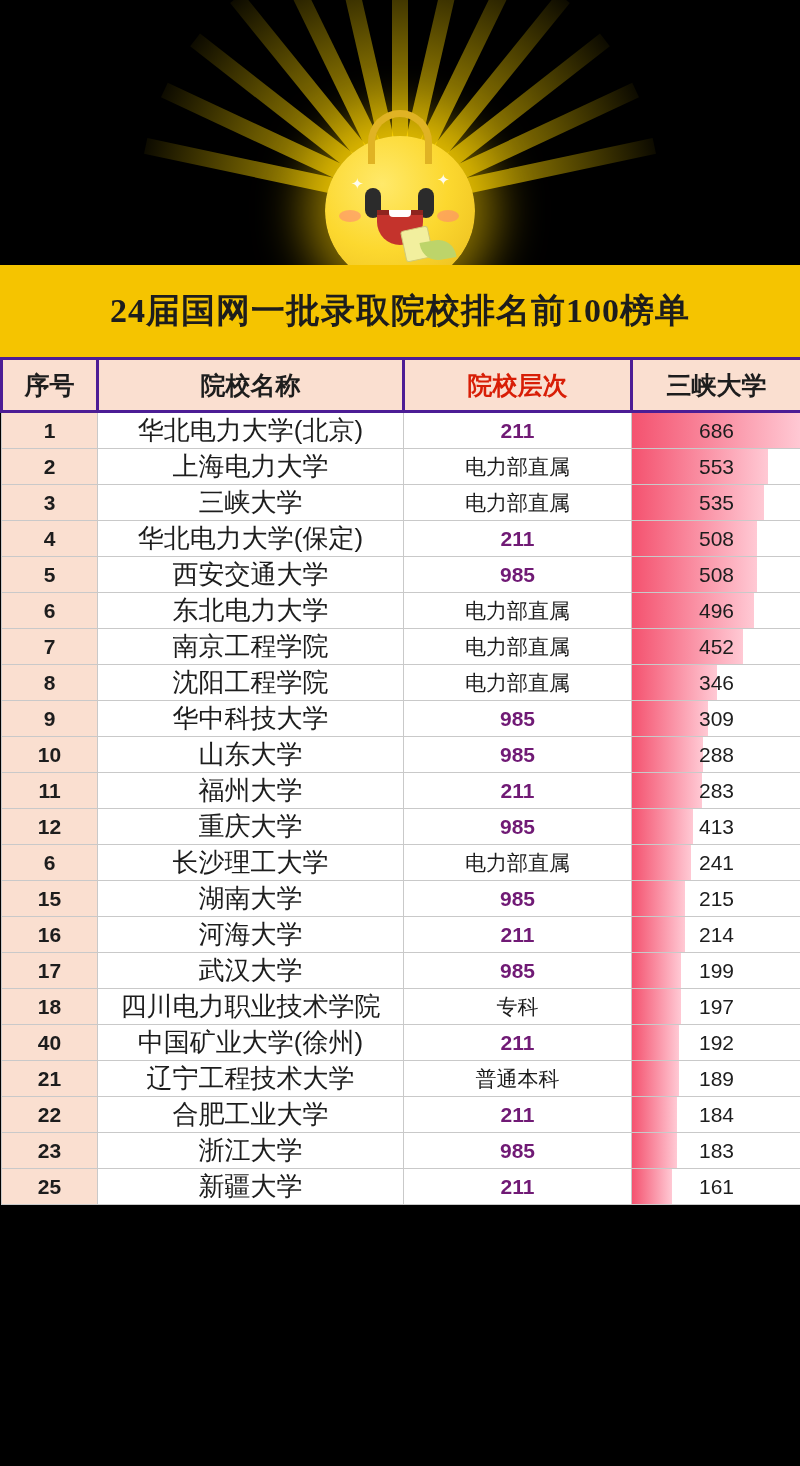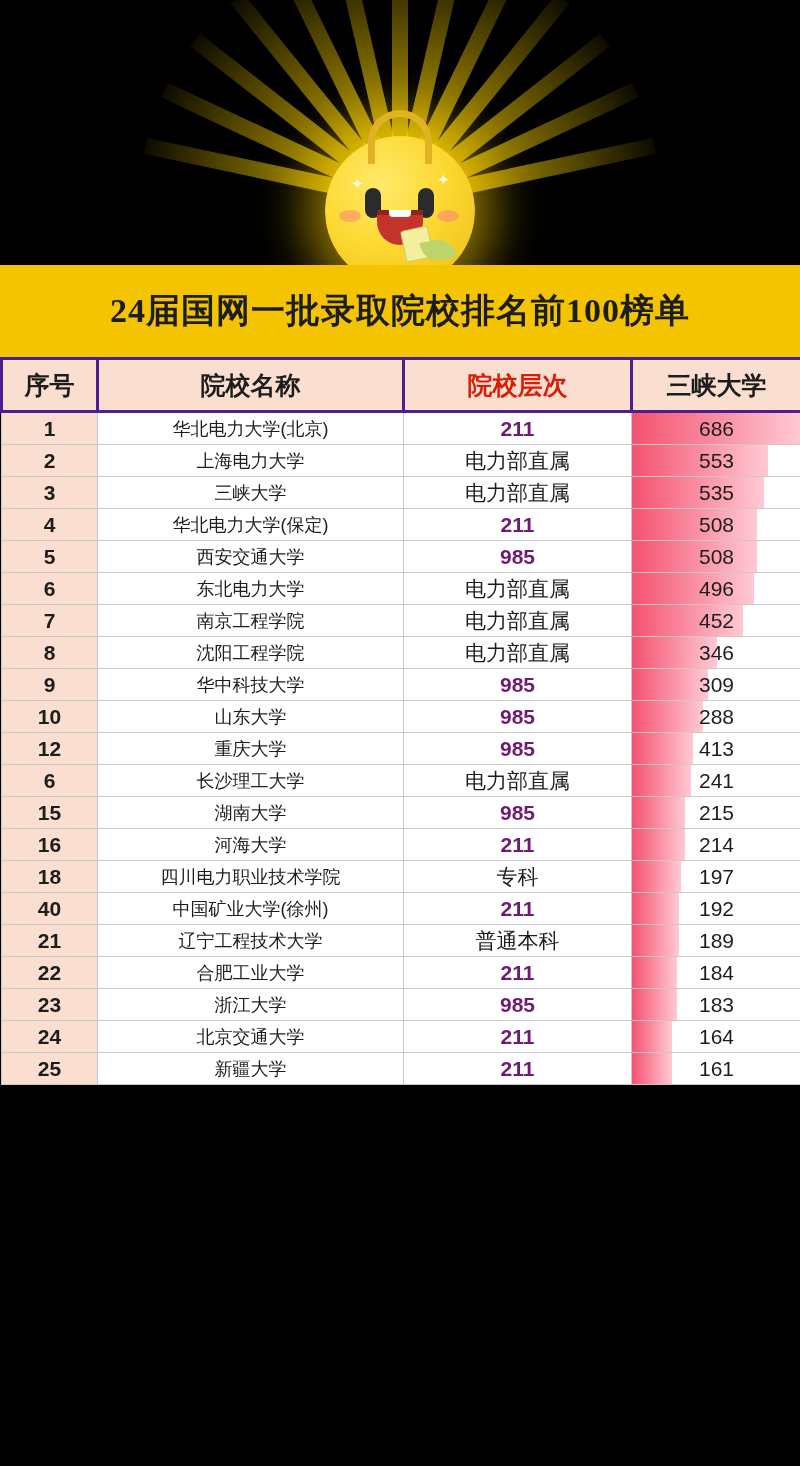--- a/index.html
+++ b/index.html
@@ -192,21 +192,21 @@
     text-align: center;
     color: #1d1d1d;
     background: #fff;
     padding: 0;
   }
   table.rank td.idx {
     background: #fadfd0;
     font-weight: bold;
     font-size: 21px;
   }
-  table.rank td.name { font-size: 18px; }
+  table.rank td.name { font-size: 26px; }
   table.rank td.tier { font-size: 21px; }
   table.rank td.tier.hl {
     color: #701a75;
     font-weight: bold;
   }
 
   td.num {
     position: relative;
     padding: 0;
   }
@@ -374,20 +374,29 @@
           <tr>
             <td class="idx">10</td>
             <td class="name">山东大学</td>
             <td class="tier hl">985</td>
             <td class="num">
               <div class="bar" style="width: 41.9825%;"></div>
               <span class="val">288</span>
             </td>
           </tr>
           <tr>
+            <td class="idx">11</td>
+            <td class="name">福州大学</td>
+            <td class="tier hl">211</td>
+            <td class="num">
+              <div class="bar" style="width: 41.2536%;"></div>
+              <span class="val">283</span>
+            </td>
+          </tr>
+          <tr>
             <td class="idx">12</td>
             <td class="name">重庆大学</td>
             <td class="tier hl">985</td>
             <td class="num">
               <div class="bar" style="width: 35.8601%;"></div>
               <span class="val">413</span>
             </td>
           </tr>
           <tr>
             <td class="idx">6</td>
@@ -407,20 +416,29 @@
               <span class="val">215</span>
             </td>
           </tr>
           <tr>
             <td class="idx">16</td>
             <td class="name">河海大学</td>
             <td class="tier hl">211</td>
             <td class="num">
               <div class="bar" style="width: 31.1953%;"></div>
               <span class="val">214</span>
+            </td>
+          </tr>
+          <tr>
+            <td class="idx">17</td>
+            <td class="name">武汉大学</td>
+            <td class="tier hl">985</td>
+            <td class="num">
+              <div class="bar" style="width: 29.0087%;"></div>
+              <span class="val">199</span>
             </td>
           </tr>
           <tr>
             <td class="idx">18</td>
             <td class="name">四川电力职业技术学院</td>
             <td class="tier">专科</td>
             <td class="num">
               <div class="bar" style="width: 28.7172%;"></div>
               <span class="val">197</span>
             </td>
@@ -455,29 +473,20 @@
           <tr>
             <td class="idx">23</td>
             <td class="name">浙江大学</td>
             <td class="tier hl">985</td>
             <td class="num">
               <div class="bar" style="width: 26.6764%;"></div>
               <span class="val">183</span>
             </td>
           </tr>
           <tr>
-            <td class="idx">24</td>
-            <td class="name">北京交通大学</td>
-            <td class="tier hl">211</td>
-            <td class="num">
-              <div class="bar" style="width: 23.9067%;"></div>
-              <span class="val">164</span>
-            </td>
-          </tr>
-          <tr>
             <td class="idx">25</td>
             <td class="name">新疆大学</td>
             <td class="tier hl">211</td>
             <td class="num">
               <div class="bar" style="width: 23.4694%;"></div>
               <span class="val">161</span>
             </td>
           </tr>
         </tbody>
     </table>

